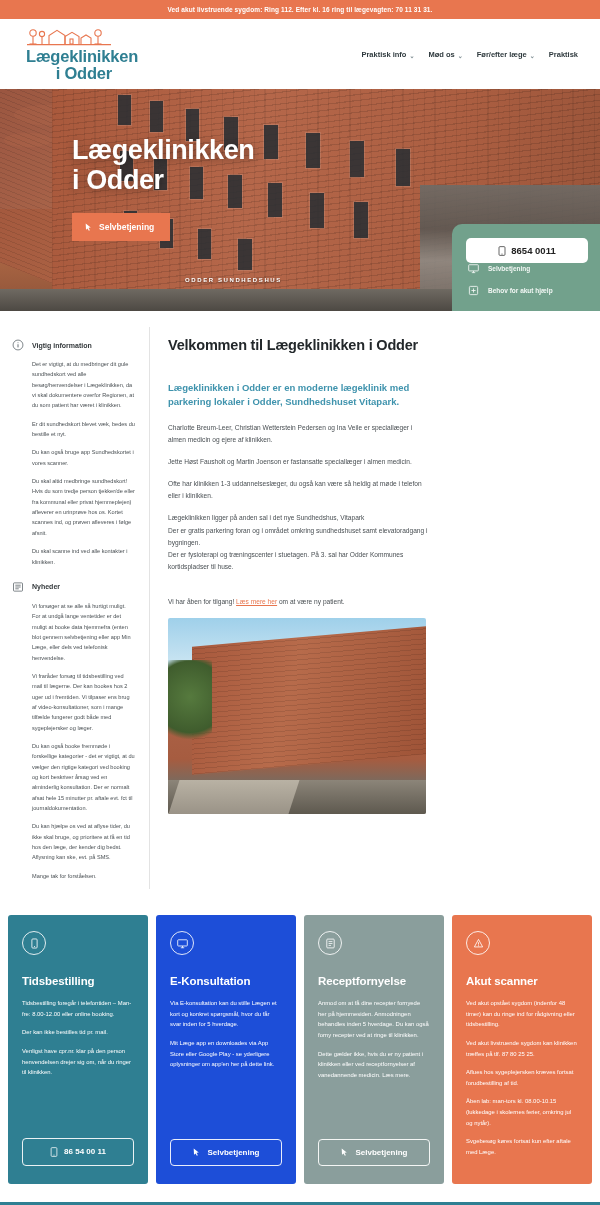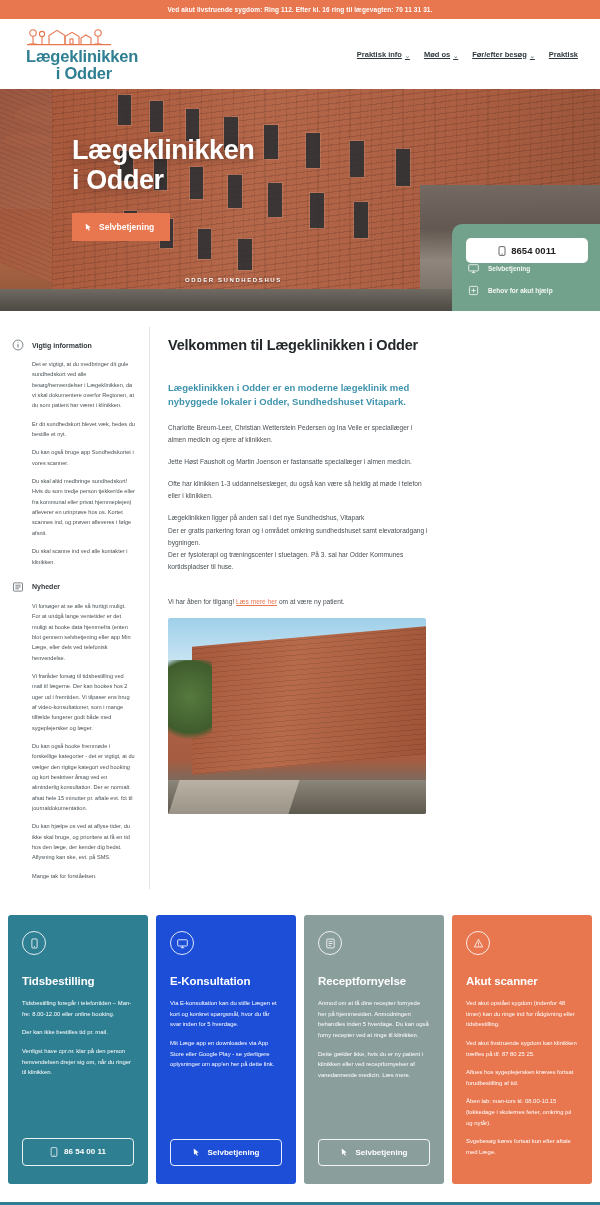--- a/index.html
+++ b/index.html
@@ -47,21 +47,20 @@
   .nav { display: flex; align-items: center; gap: 14px; }
   .nav-item {
     font-size: 7.5px;
     color: #2f3a3e;
     font-weight: 600;
     display: flex;
     align-items: flex-end;
     gap: 3px;
     cursor: pointer;
     white-space: nowrap;
-    text-decoration: underline;
   }
   .caret { font-size: 6px; color: #7a8a8f; line-height: 1; }
 
   
   .hero {
     position: relative;
     height: 222px;
     overflow: hidden;
     background: linear-gradient(180deg,#7fb4d8 0%, #93c0de 18%, #8e5b47 20%, #a8613f 46%, #b06a46 70%, #8d5238 100%);
   }
@@ -291,21 +290,21 @@
     <div class="nav">
       <div class="nav-item">
         <span>Praktisk info</span>
         <span class="caret">⌄</span>
       </div>
       <div class="nav-item">
         <span>Mød os</span>
         <span class="caret">⌄</span>
       </div>
       <div class="nav-item">
-        <span>Før/efter besøg</span>
+        <span>Før/efter læge</span>
         <span class="caret">⌄</span>
       </div>
       <div class="nav-item">
         <span>Praktisk</span>
       </div>
     </div>
   </div>
 
   <div class="hero">
     <div class="hero-photo">
@@ -401,21 +400,21 @@
       </div>
       <p class="ln-p">Vi forsøger at se alle så hurtigt muligt. For at undgå lange ventetider er det muligt at booke data hjemmefra (enten blot gennem selvbetjening eller app Min Læge, eller dels ved telefonisk henvendelse.</p>
       <p class="ln-p">Vi fraråder forsøg til tidsbestilling ved mail til lægerne. Der kan bookes hos 2 uger ud i fremtiden. Vi tilpaser ens brug af video-konsultationer, som i mange tilfælde fungerer godt både med sygeplejersker og læger.</p>
       <p class="ln-p">Du kan også booke fremmøde i forskellige kategorier - det er vigtigt, at du vælger den rigtige kategori ved booking og kort beskriver årsag ved en alminderlig konsultation. Der er normalt afsat hele 15 minutter pr. aftale evt. fct til journaldokumentation.</p>
       <p class="ln-p">Du kan hjælpe os ved at aflyse tider, du ikke skal bruge, og prioritere at få en tid hos den læge, der kender dig bedst. Aflysning kan ske, evt. på SMS.</p>
       <p class="ln-p">Mange tak for forståelsen.</p>
     </div>
 
     <div class="centercol">
       <h1 class="h1">Velkommen til Lægeklinikken i Odder</h1>
-      <div class="lead">Lægeklinikken i Odder er en moderne lægeklinik med nybyggede lokaler i Odder, Sundhedshuset Vitapark.</div>
+      <div class="lead">Lægeklinikken i Odder er en moderne lægeklinik med parkering lokaler i Odder, Sundhedshuset Vitapark.</div>
       <p class="p">Charlotte Breum-Leer, Christian Wetterstein Pedersen og Ina Veile er speciallæger i almen medicin og ejere af klinikken.</p>
       <p class="p">Jette Høst Fausholt og  Martin Joenson er fastansatte speciallæger i almen medicin.</p>
       <p class="p">Ofte har klinikken 1-3 uddannelseslæger, du også kan være så heldig at møde i telefon eller i klinikken.</p>
       <p class="p">Lægeklinikken ligger på anden sal i det nye Sundhedshus, Vitapark
 Der er gratis parkering foran og i området omkring sundhedshuset samt elevatoradgang i bygningen.
 Der er fysioterapi og træningscenter i stuetagen. På 3. sal har Odder Kommunes kortidspladser til huse.</p>
       <p class="p">
         <span>Vi har åben for tilgang! </span><span class="link-red">Læs mere her</span><span> om at være ny patient.</span>
       </p>
 

